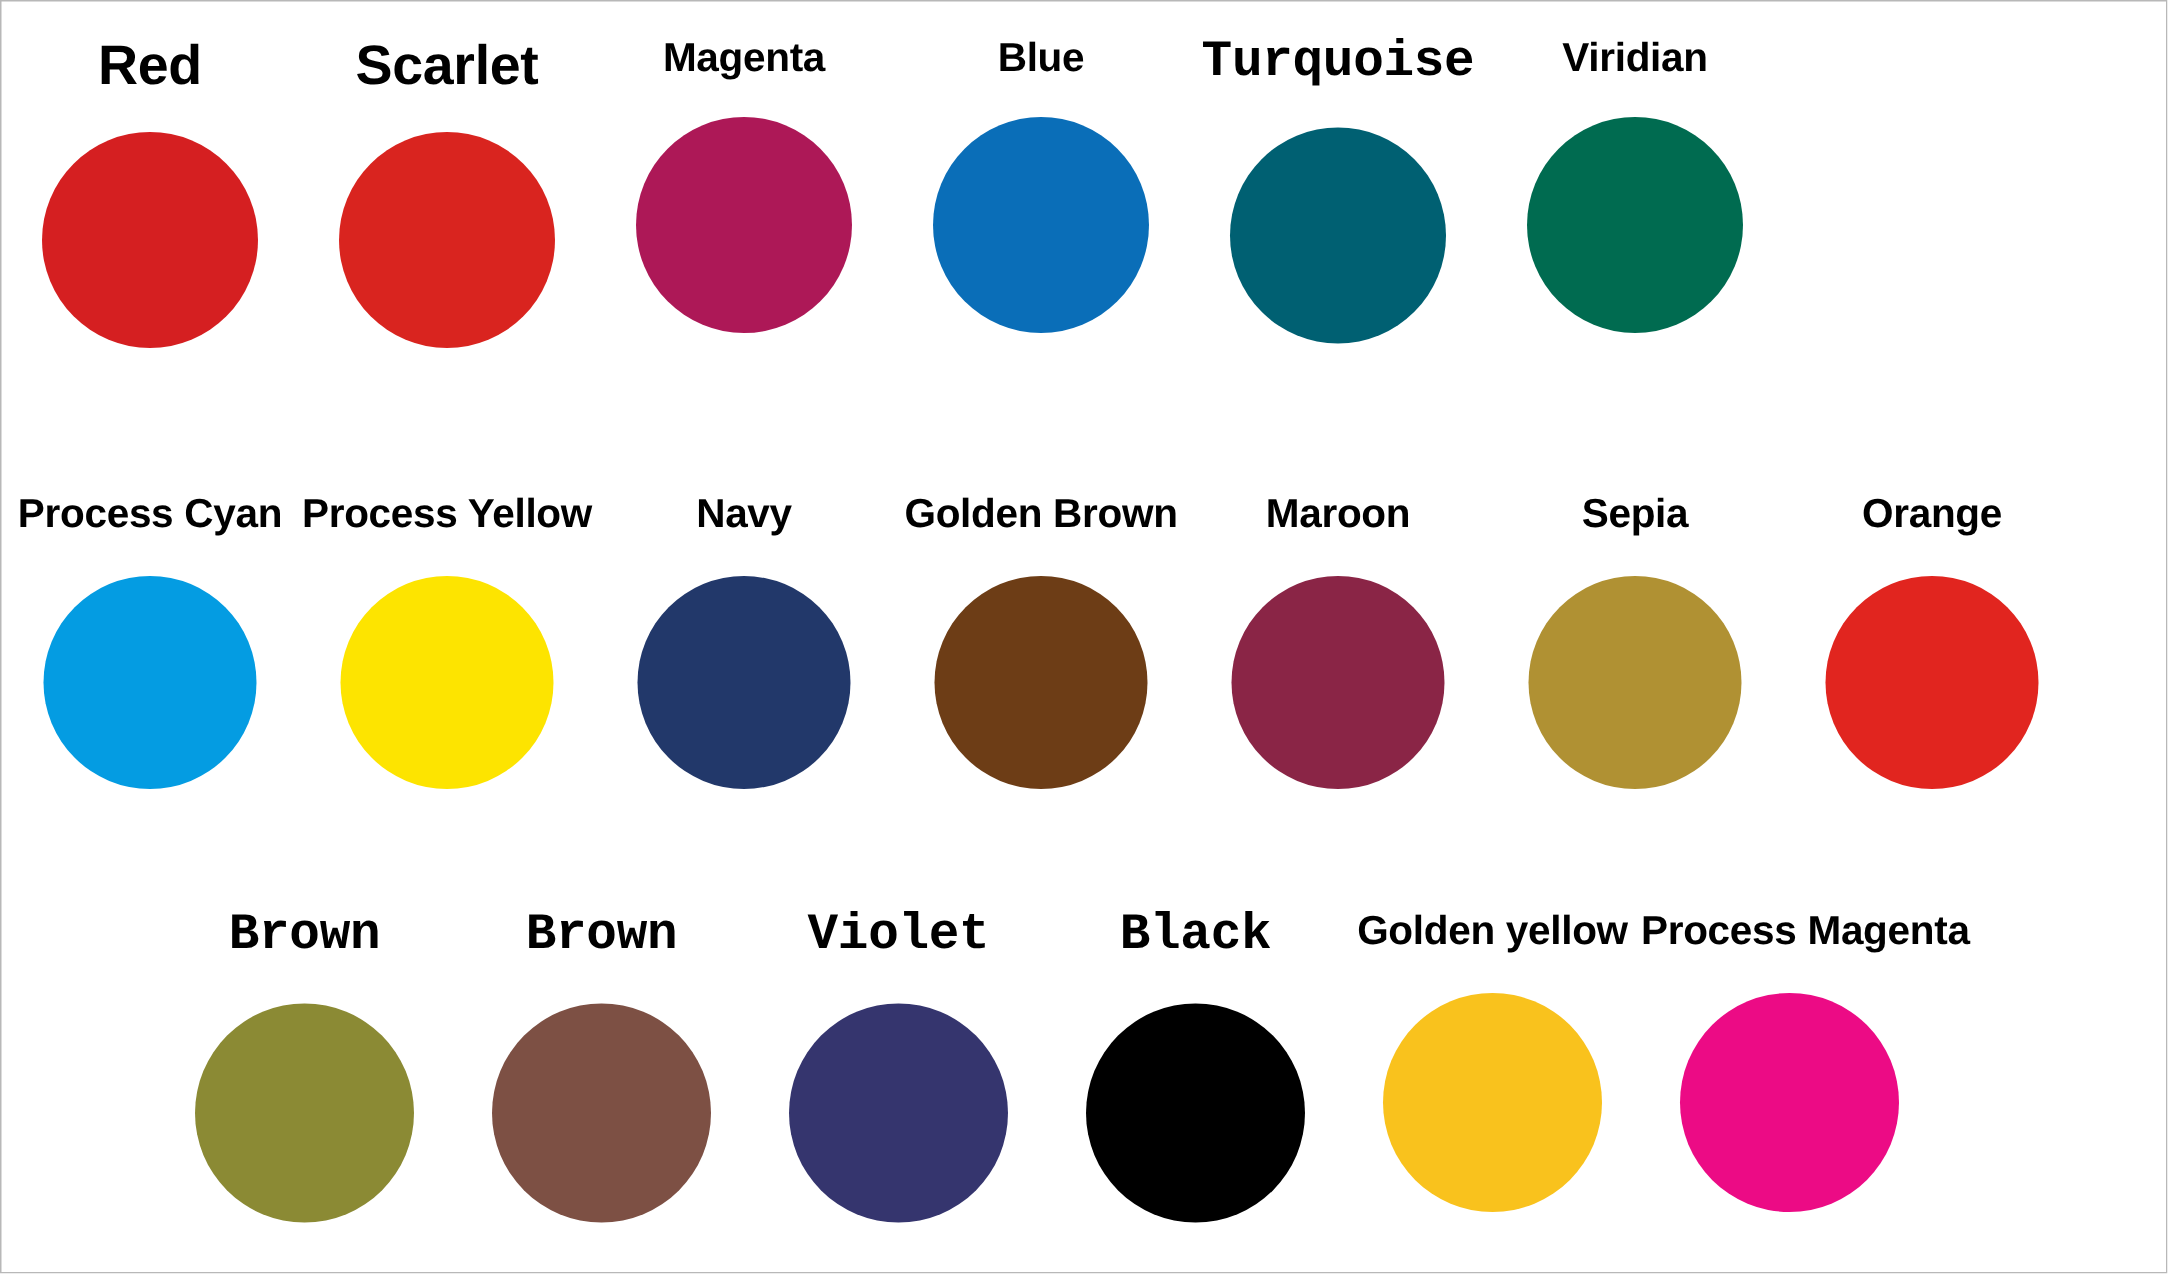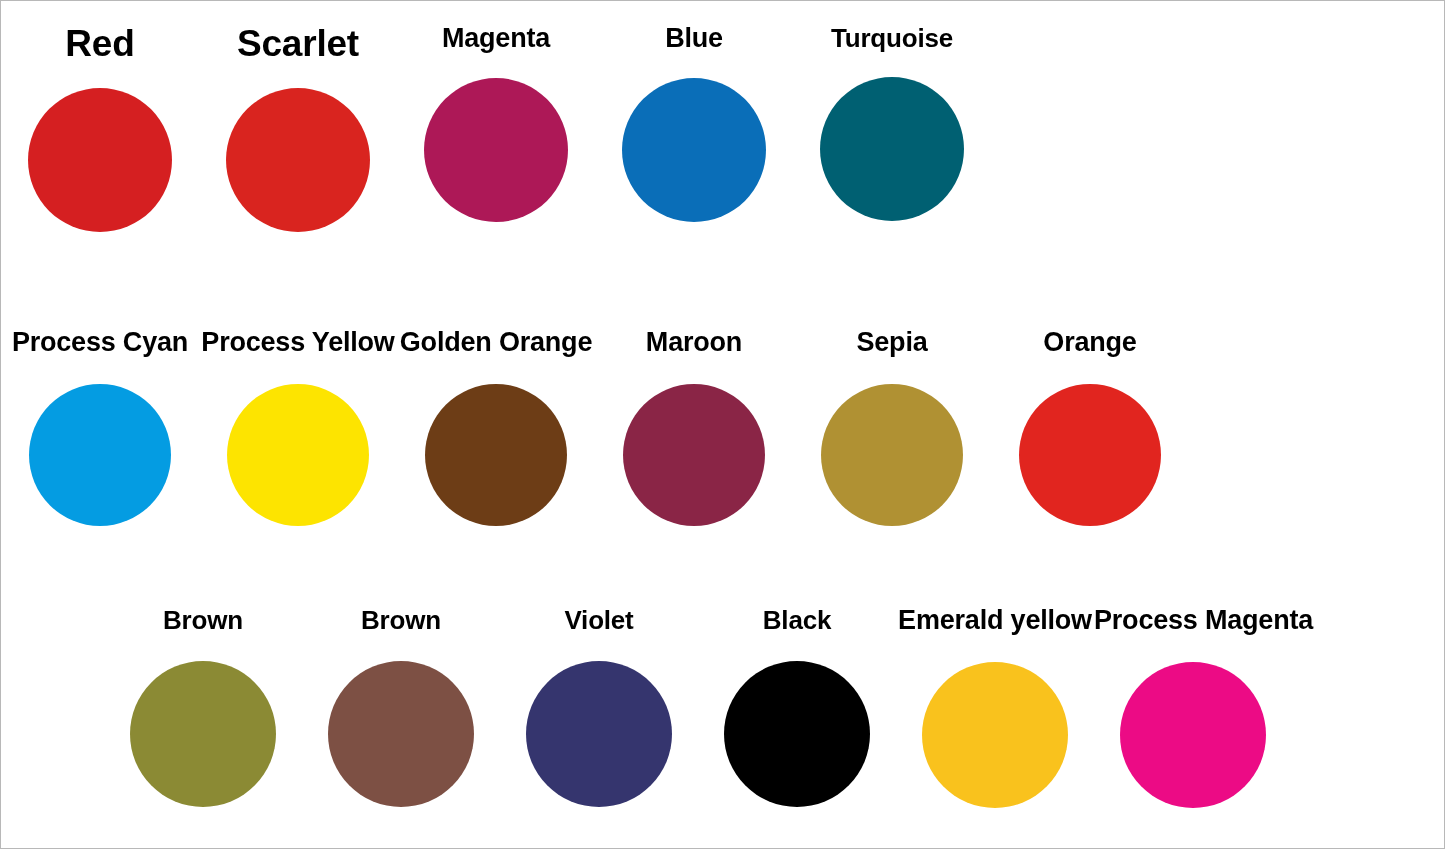--- a/index.html
+++ b/index.html
@@ -46,21 +46,21 @@
   .swatch-label {
     color: #000000;
     font-weight: bold;
     text-align: center;
     line-height: 1.0;
     white-space: nowrap;
     letter-spacing: -0.2px;
   }
   .lbl-xl { font-size: 37px; }
   .lbl-lg { font-size: 27px; }
-  .lbl-md { font-size: 26px; }
+  .lbl-md { font-size: 34px; font-family: Liberation Mono, monospace; }
   .lbl-sm { font-size: 27px; }
 
   .swatch-dot-wrap {
     display: flex;
     align-items: center;
     justify-content: center;
   }
   .swatch-dot {
     border-radius: 50%;
     display: block;
@@ -107,36 +107,48 @@
           <div class="swatch-dot-wrap">
             <div class="swatch-dot" style="background: rgb(10, 110, 184);"></div>
           </div>
         </div>
         <div class="swatch-cell">
           <div class="swatch-label lbl-md">Turquoise</div>
           <div class="swatch-dot-wrap">
             <div class="swatch-dot" style="background: rgb(0, 96, 114);"></div>
           </div>
         </div>
+        <div class="swatch-cell">
+          <div class="swatch-label lbl-lg">Viridian</div>
+          <div class="swatch-dot-wrap">
+            <div class="swatch-dot" style="background: rgb(0, 107, 80);"></div>
+          </div>
+        </div>
       </div>
     <div class="swatch-row row-2">
         <div class="swatch-cell">
           <div class="swatch-label lbl-sm">Process Cyan</div>
           <div class="swatch-dot-wrap">
             <div class="swatch-dot" style="background: rgb(4, 156, 226);"></div>
           </div>
         </div>
         <div class="swatch-cell">
           <div class="swatch-label lbl-sm">Process Yellow</div>
           <div class="swatch-dot-wrap">
             <div class="swatch-dot" style="background: rgb(253, 228, 0);"></div>
           </div>
         </div>
         <div class="swatch-cell">
-          <div class="swatch-label lbl-sm">Golden Orange</div>
+          <div class="swatch-label lbl-lg">Navy</div>
+          <div class="swatch-dot-wrap">
+            <div class="swatch-dot" style="background: rgb(34, 56, 106);"></div>
+          </div>
+        </div>
+        <div class="swatch-cell">
+          <div class="swatch-label lbl-sm">Golden Brown</div>
           <div class="swatch-dot-wrap">
             <div class="swatch-dot" style="background: rgb(109, 61, 22);"></div>
           </div>
         </div>
         <div class="swatch-cell">
           <div class="swatch-label lbl-lg">Maroon</div>
           <div class="swatch-dot-wrap">
             <div class="swatch-dot" style="background: rgb(138, 37, 70);"></div>
           </div>
         </div>
@@ -172,21 +184,21 @@
             <div class="swatch-dot" style="background: rgb(53, 53, 110);"></div>
           </div>
         </div>
         <div class="swatch-cell">
           <div class="swatch-label lbl-md">Black</div>
           <div class="swatch-dot-wrap">
             <div class="swatch-dot" style="background: rgb(0, 0, 0);"></div>
           </div>
         </div>
         <div class="swatch-cell">
-          <div class="swatch-label lbl-sm">Emerald yellow</div>
+          <div class="swatch-label lbl-sm">Golden yellow</div>
           <div class="swatch-dot-wrap">
             <div class="swatch-dot" style="background: rgb(249, 194, 29);"></div>
           </div>
         </div>
         <div class="swatch-cell">
           <div class="swatch-label lbl-sm">Process Magenta</div>
           <div class="swatch-dot-wrap">
             <div class="swatch-dot" style="background: rgb(236, 11, 133);"></div>
           </div>
         </div>

